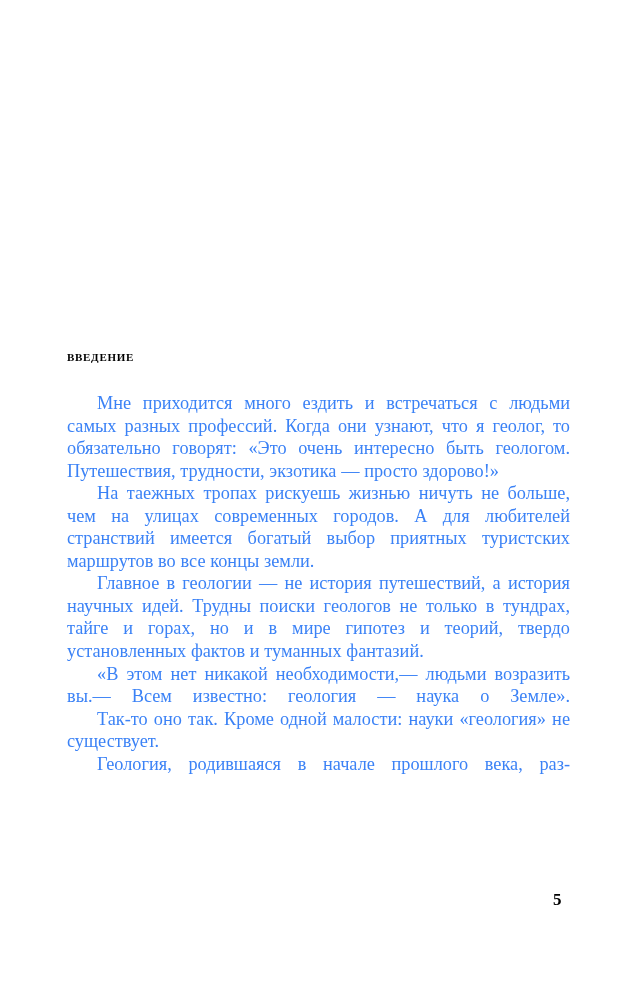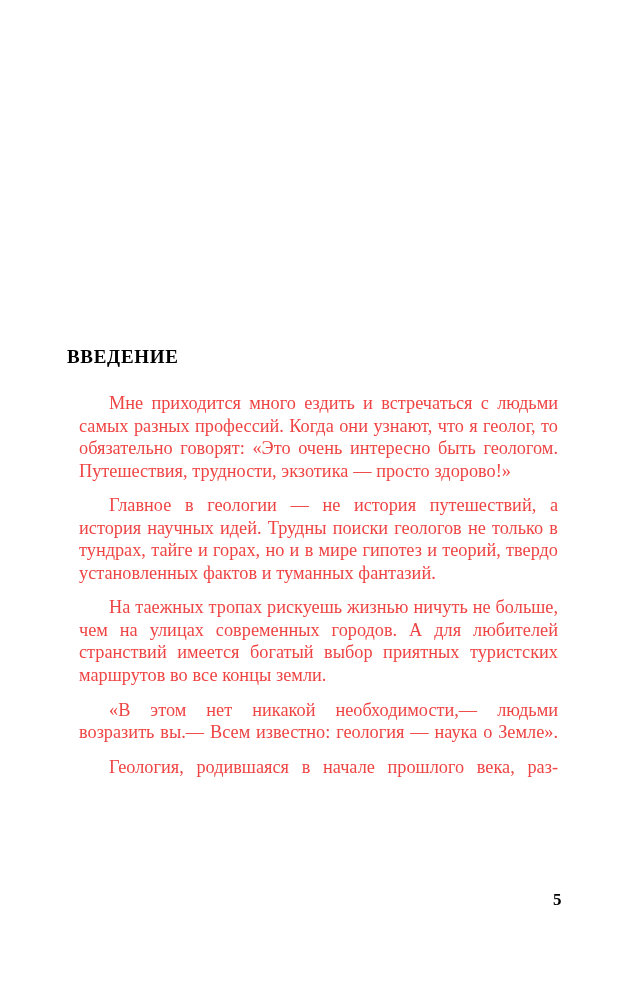--- a/index.html
+++ b/index.html
@@ -16,36 +16,36 @@
     font-family: "Liberation Serif", "DejaVu Serif", serif;
     color: #0a0a0a;
   }
   .text-block {
     position: absolute;
     left: 67px;
     top: 348px;
     width: 503px;
   }
   .section-heading {
-    font-size: 19px;
+    font-size: 11px;
     font-weight: bold;
     letter-spacing: 0.7px;
     line-height: 18px;
     margin: 0 0 26px 0;
     text-transform: none;
     color: #000000;
   }
   .body-par {
     font-size: 18.3px;
     line-height: 22.55px;
     text-align: justify;
     text-justify: inter-word;
     text-indent: 30px;
-    margin: 12px;
-    color: #ef4444;
+    margin: 0;
+    color: #3b82f6;
     word-spacing: 0.2px;
     -webkit-font-smoothing: none;
   }
   
   .body-par.full-just {
     text-align-last: justify;
   }
   .page-number {
     position: absolute;
     left: 553px;
@@ -61,27 +61,28 @@
 
 <div class="page">
 
   <div class="text-block">
 
     <h2 class="section-heading">ВВЕДЕНИЕ</h2>
 
     <p class="body-par">Мне приходится много ездить и встречаться с людьми самых разных профессий. Когда они узнают, что я геолог, то обязательно говорят: «Это очень интересно быть геологом. Путешествия, трудности, экзотика — просто здорово!»</p>
 
 
+    <p class="body-par">На таежных тропах рискуешь жизнью ничуть не больше, чем на улицах современных городов. А для любителей странствий имеется богатый выбор приятных туристских маршрутов во все концы земли.</p>
+
     <p class="body-par">Главное в геологии — не история путешествий, а история научных идей. Трудны поиски геологов не только в тундрах, тайге и горах, но и в мире гипотез и теорий, твердо установленных фактов и туманных фантазий.</p>
-
-    <p class="body-par">На таежных тропах рискуешь жизнью ничуть не больше, чем на улицах современных городов. А для любителей странствий имеется богатый выбор приятных туристских маршрутов во все концы земли.</p>
 
 
     <p class="body-par full-just">«В этом нет никакой необходимости,— людьми возразить вы.— Всем известно: геология — наука о Земле».</p>
 
+    <p class="body-par">Так-то оно так. Кроме одной малости: науки «геология» не существует.</p>
 
 
     <p class="body-par full-just">Геология, родившаяся в начале прошлого века, раз-</p>
 
   </div>
 
   <div class="page-number">5</div>
 
 </div>
 

